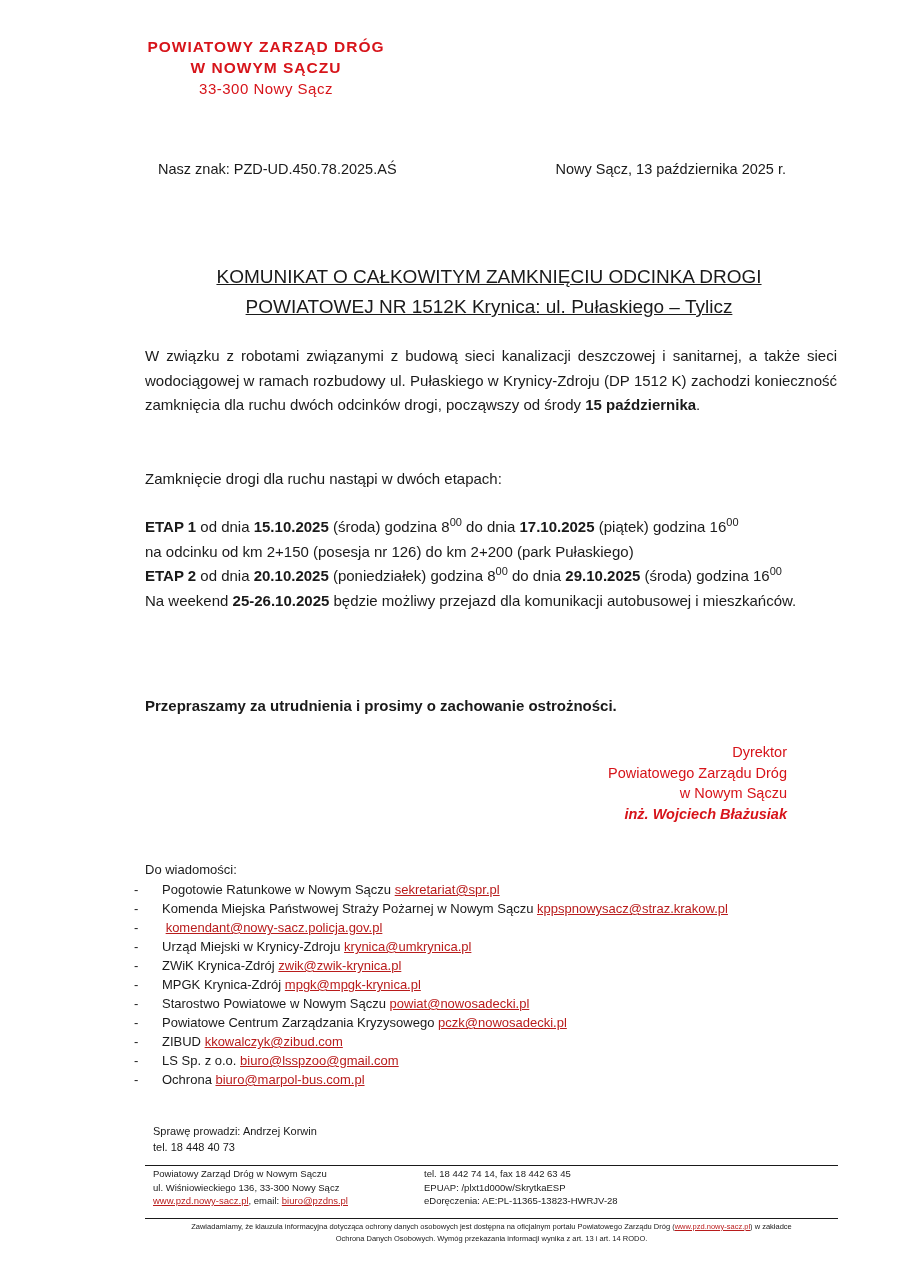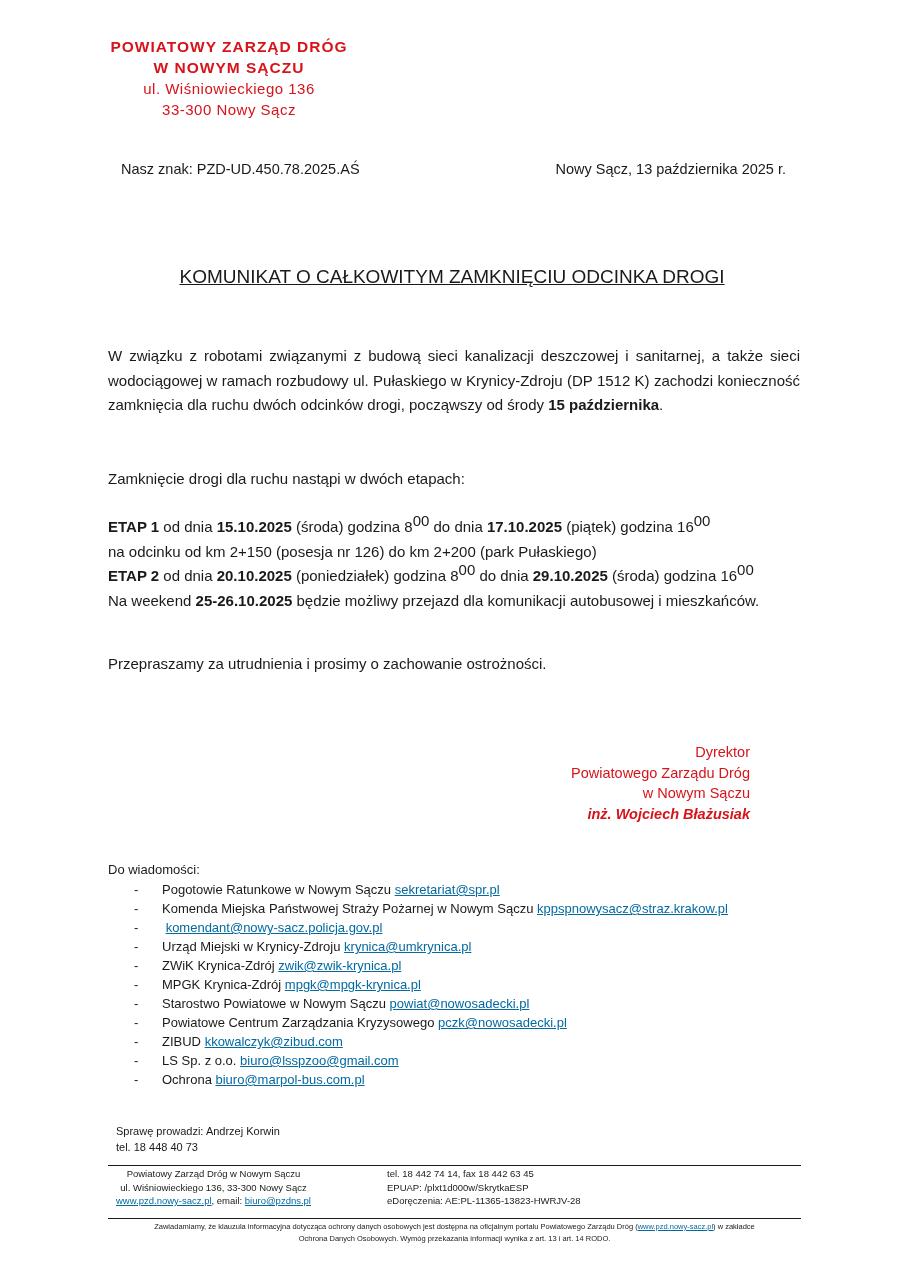--- a/index.html
+++ b/index.html
@@ -1,56 +1,56 @@
 <!DOCTYPE html>
 <html><head>
 <meta charset="utf-8">
 <style>
   html, body { margin: 0; padding: 0; background: #ffffff; }
   body { width: 904px; height: 1261px; position: relative; overflow: hidden;
          font-family: "Liberation Sans", "DejaVu Sans", sans-serif; color: #1a1a1a; }
-  .abs { position: absolute; }
+  .abs { position: absolute; margin-left: 37px; }
   .letterhead { left: 108px; top: 36px; width: 242px; text-align: center; color: #d7141a; }
   .lh-bold { font-weight: bold; font-size: 15.5px; letter-spacing: 1px; line-height: 21px; }
   .lh-norm { font-size: 15px; line-height: 21px; letter-spacing: 0.5px; }
   .ref { left: 121px; top: 161px; font-size: 14.5px; }
   .date { right: 118px; top: 161px; font-size: 14.5px; }
   .title { left: 108px; width: 688px; top: 262px; text-align: center; font-weight: normal;
            font-size: 19px; line-height: 30px; text-decoration: underline; }
   .body-text { left: 108px; width: 692px; font-size: 15px; line-height: 24.5px; text-align: justify; }
   .body-text b { font-weight: bold; }
-  sup { font-size: 15px; line-height: 0; vertical-align: super; }
+  sup { font-size: 11px; line-height: 0; vertical-align: super; }
   .sig { left: 510px; width: 240px; top: 742px; text-align: right; color: #d7141a; font-size: 14.5px; line-height: 20.5px; }
   .sig .name { font-weight: bold; font-style: italic; }
   .cc-head { left: 108px; top: 862px; font-size: 13px; }
   .cc-list { left: 108px; top: 880px; font-size: 13px; line-height: 19px; margin: 0; padding: 0; list-style: none; }
   .cc-list li { display: flex; }
   .cc-list .dash { width: 54px; padding-left: 26px; box-sizing: border-box; }
-  a, .link { color: #0369a1; text-decoration: underline; }
+  a, .link { color: #b91c1c; text-decoration: underline; }
   .handler { left: 116px; top: 1124px; font-size: 11px; line-height: 15.5px; }
   .hr { left: 108px; width: 693px; height: 1px; background: #1a1a1a; }
-  .foot-left { left: 116px; top: 1167px; font-size: 9.5px; line-height: 13.5px; text-align: center; }
+  .foot-left { left: 116px; top: 1167px; font-size: 9.5px; line-height: 13.5px; }
   .foot-right { left: 387px; top: 1167px; font-size: 9.5px; line-height: 13.5px; }
   .privacy { left: 108px; width: 693px; top: 1221px; text-align: center; font-size: 7.5px; line-height: 12px; }
 </style>
 </head>
 <body>
 
 <div class="abs letterhead">
   <div class="lh-bold">POWIATOWY ZARZĄD DRÓG</div>
   <div class="lh-bold">W NOWYM SĄCZU</div>
-  <div class="lh-norm">ul. Wiśniowieckiego 136</div>
   <div class="lh-norm">33-300 Nowy Sącz</div>
 </div>
 
 <div class="abs ref">Nasz znak: PZD-UD.450.78.2025.AŚ</div>
 <div class="abs date">Nowy Sącz, 13 października 2025 r.</div>
 
 <div class="abs title">
   <div>KOMUNIKAT O CAŁKOWITYM ZAMKNIĘCIU ODCINKA DROGI</div>
+  <div>POWIATOWEJ NR 1512K Krynica: ul. Pułaskiego – Tylicz</div>
 </div>
 
 <div class="abs body-text" style="top:344px;">
   <span>W związku z robotami związanymi z budową sieci kanalizacji deszczowej i sanitarnej, a także sieci wodociągowej w ramach rozbudowy ul. Pułaskiego w Krynicy-Zdroju (DP 1512 K) zachodzi konieczność zamknięcia dla ruchu dwóch odcinków drogi, począwszy od środy </span><b>15 października</b><span>.</span>
 </div>
 
 <div class="abs body-text" style="top:467px;">Zamknięcie drogi dla ruchu nastąpi w dwóch etapach:</div>
 
 <div class="abs body-text" style="top:515px;">
   <div>
@@ -58,21 +58,21 @@
   </div>
   <div>na odcinku od km 2+150 (posesja nr 126) do km 2+200 (park Pułaskiego)</div>
   <div>
     <b>ETAP 2</b><span> od dnia </span><b>20.10.2025</b><span> (poniedziałek) godzina 8</span><sup>00</sup><span> do dnia </span><b>29.10.2025</b><span> (środa) godzina 16</span><sup>00</sup>
   </div>
   <div>
     <span>Na weekend </span><b>25-26.10.2025</b><span> będzie możliwy przejazd dla komunikacji autobusowej i mieszkańców.</span>
   </div>
 </div>
 
-<div class="abs body-text" style="top:652px;">Przepraszamy za utrudnienia i prosimy o zachowanie ostrożności.</div>
+<div class="abs body-text" style="top:694px;font-weight:bold;">Przepraszamy za utrudnienia i prosimy o zachowanie ostrożności.</div>
 
 <div class="abs sig">
   <div>Dyrektor</div>
   <div>Powiatowego Zarządu Dróg</div>
   <div>w Nowym Sączu</div>
   <div class="name">inż. Wojciech Błażusiak</div>
 </div>
 
 <div class="abs cc-head">Do wiadomości:</div>
 <ul class="abs cc-list" id="cc-list">

